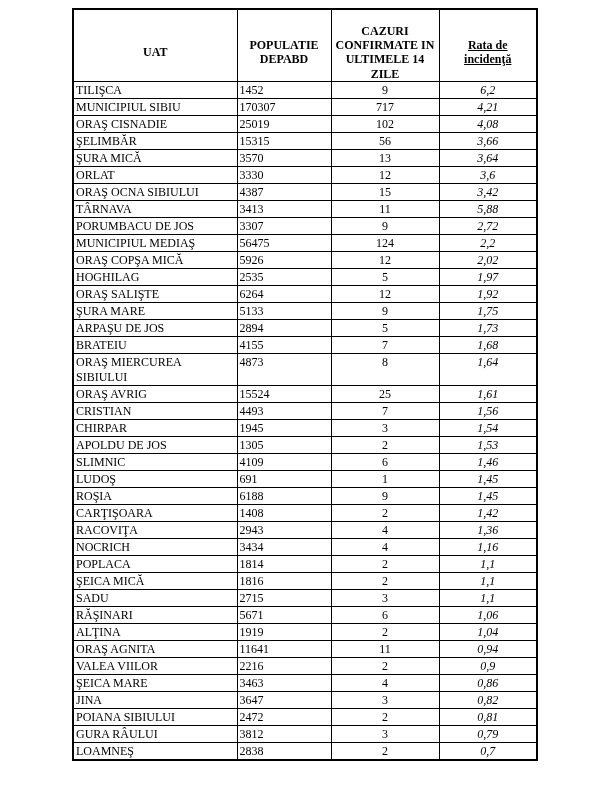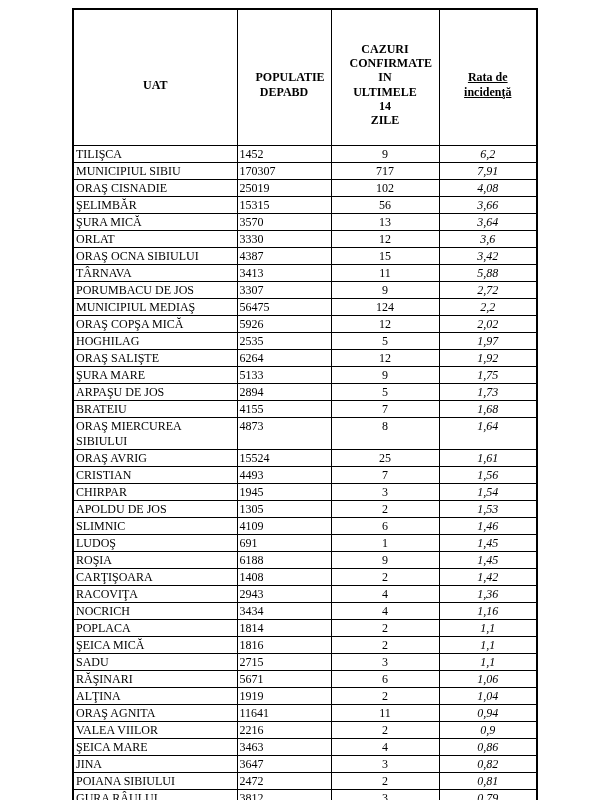--- a/index.html
+++ b/index.html
@@ -35,21 +35,21 @@
     border: 1px solid #000000;
     overflow: hidden;
   }
   table.incidence th {
     font-weight: bold;
     text-align: center;
     vertical-align: middle;
     white-space: pre-line;
     height: 58px;
     line-height: 1.18;
-    padding: 18px;
+    padding: 0;
   }
   table.incidence th.underline .hdr-text {
     text-decoration: underline;
     margin-top: 48px;
   }
   table.incidence td {
     vertical-align: top;
     height: 17px;
     line-height: 15px;
     padding: 1px 2px 0 2px;
@@ -96,21 +96,21 @@
     <td class="cell-uat">TILIŞCA</td>
     <td class="cell-pop">1452</td>
     <td class="cell-caz">9</td>
     <td class="cell-rata">6,2</td>
   </tr>
 
   <tr>
     <td class="cell-uat">MUNICIPIUL SIBIU</td>
     <td class="cell-pop">170307</td>
     <td class="cell-caz">717</td>
-    <td class="cell-rata">7,91</td>
+    <td class="cell-rata">4,21</td>
   </tr>
 
   <tr>
     <td class="cell-uat">ORAŞ CISNADIE</td>
     <td class="cell-pop">25019</td>
     <td class="cell-caz">102</td>
     <td class="cell-rata">4,08</td>
   </tr>
 
   <tr>

